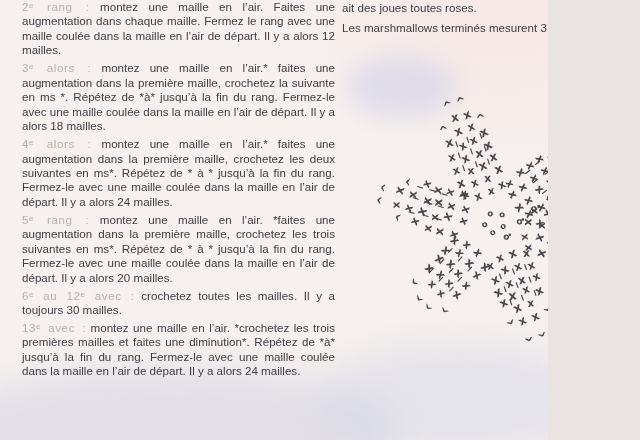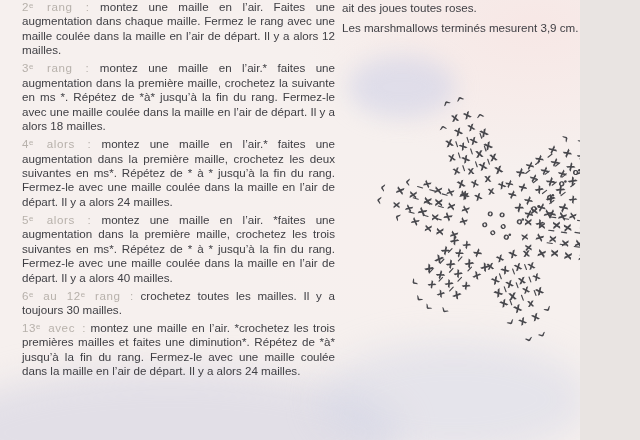--- a/index.html
+++ b/index.html
@@ -4,21 +4,20 @@
 <style>
   html,body{margin:0;padding:0;background:#e9e4e2;}
   .page{
     position:relative;width:548px;height:440px;overflow:hidden;
     font-family:"Liberation Sans",sans-serif;
     background:
       radial-gradient(ellipse 55% 45% at 92% 6%, rgba(247,231,229,.95), rgba(247,231,229,0) 72%),
       radial-gradient(ellipse 40% 30% at 70% 55%, rgba(248,240,238,.8), rgba(248,240,238,0) 70%),
       #f6f0ee;
     color:#3e3e43;
-    padding-left:32px;
   }
   .blob{position:absolute;border-radius:50%;pointer-events:none;}
   #blob-top{left:348px;top:56px;width:108px;height:62px;background:rgba(201,205,231,.5);filter:blur(11px);}
   #blob-bottom-left{left:-60px;top:368px;width:460px;height:130px;background:rgba(210,209,226,.55);filter:blur(17px);}
   #blob-bottom-mid{left:320px;top:342px;width:270px;height:115px;background:rgba(205,209,230,.4);filter:blur(17px);}
   .col-left{
     position:absolute;left:22px;top:0;width:313px;
     font-size:11.6px;line-height:14.45px;text-align:justify;
     color:#3e3e43;
   }
@@ -35,24 +34,24 @@
 </head>
 <body>
 
 <div class="page">
   <div class="blob" id="blob-top"></div>
   <div class="blob" id="blob-bottom-left"></div>
   <div class="blob" id="blob-bottom-mid"></div>
 
   <div class="col-left">
       <p><span class="rang-label">2ᵉ rang :</span><span> montez une maille en l’air. Faites une augmentation dans chaque maille. Fermez le rang avec une maille coulée dans la maille en l’air de départ. Il y a alors 12 mailles.</span></p>
-      <p><span class="rang-label">3ᵉ rang :</span><span> montez une maille en l’air.* faites une augmentation dans la première maille, crochetez la suivante en ms *. Répétez de *à* jusqu’à la fin du rang. Fermez-le avec une maille coulée dans la maille en l’air de départ. Il y a alors 18 mailles.</span></p>
+      <p><span class="rang-label">3ᵉ alors :</span><span> montez une maille en l’air.* faites une augmentation dans la première maille, crochetez la suivante en ms *. Répétez de *à* jusqu’à la fin du rang. Fermez-le avec une maille coulée dans la maille en l’air de départ. Il y a alors 18 mailles.</span></p>
       <p><span class="rang-label">4ᵉ alors :</span><span> montez une maille en l’air.* faites une augmentation dans la première maille, crochetez les deux suivantes en ms*. Répétez de * à * jusqu’à la fin du rang. Fermez-le avec une maille coulée dans la maille en l’air de départ. Il y a alors 24 mailles.</span></p>
-      <p><span class="rang-label">5ᵉ alors :</span><span> montez une maille en l’air. *faites une augmentation dans la première maille, crochetez les trois suivantes en ms*. Répétez de * à * jusqu’à la fin du rang. Fermez-le avec une maille coulée dans la maille en l’air de départ. Il y a alors 40 mailles.</span></p>
-      <p><span class="rang-label">6ᵉ au 12ᵉ rang :</span><span> crochetez toutes les mailles. Il y a toujours 30 mailles.</span></p>
+      <p><span class="rang-label">5ᵉ rang :</span><span> montez une maille en l’air. *faites une augmentation dans la première maille, crochetez les trois suivantes en ms*. Répétez de * à * jusqu’à la fin du rang. Fermez-le avec une maille coulée dans la maille en l’air de départ. Il y a alors 20 mailles.</span></p>
+      <p><span class="rang-label">6ᵉ au 12ᵉ avec :</span><span> crochetez toutes les mailles. Il y a toujours 30 mailles.</span></p>
       <p><span class="rang-label">13ᵉ avec :</span><span> montez une maille en l’air. *crochetez les trois premières mailles et faites une diminution*. Répétez de *à* jusqu’à la fin du rang. Fermez-le avec une maille coulée dans la maille en l’air de départ. Il y a alors 24 mailles.</span></p>
     </div>
 
   <div class="col-right">
     <p>ait des joues toutes roses.</p>
     <p>Les marshmallows terminés mesurent 3,9 cm.</p>
   </div>
 
   <svg class="chart" width="302" height="392" viewBox="0 0 302 392" aria-hidden="true">
       <text x="128.5734370032575" y="150.08211189247558" font-size="12.20335849141702" fill="#47474c" font-weight="600" text-anchor="middle" transform="rotate(-32.2 128.6 150.1)">x</text>

